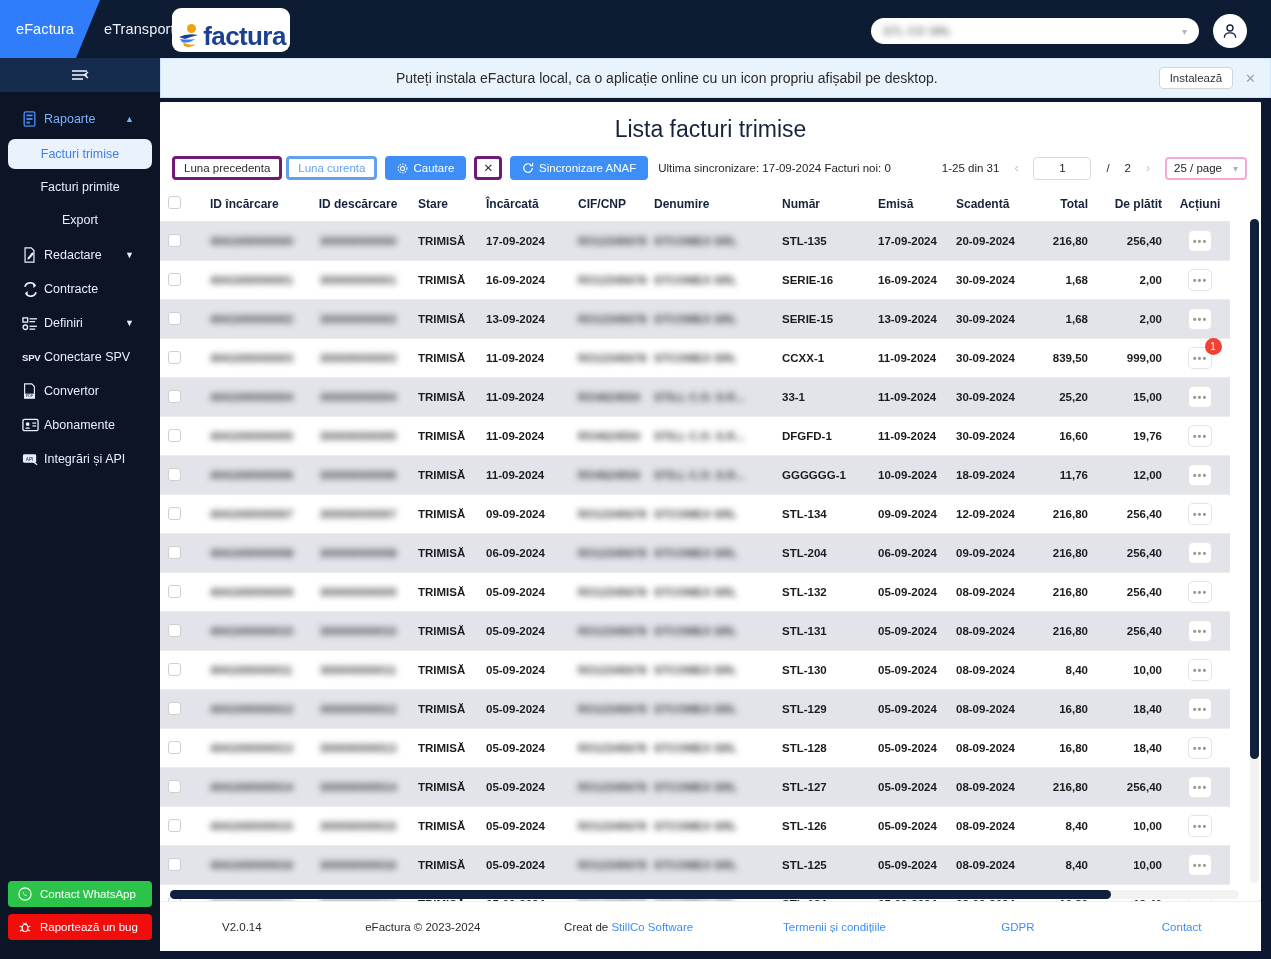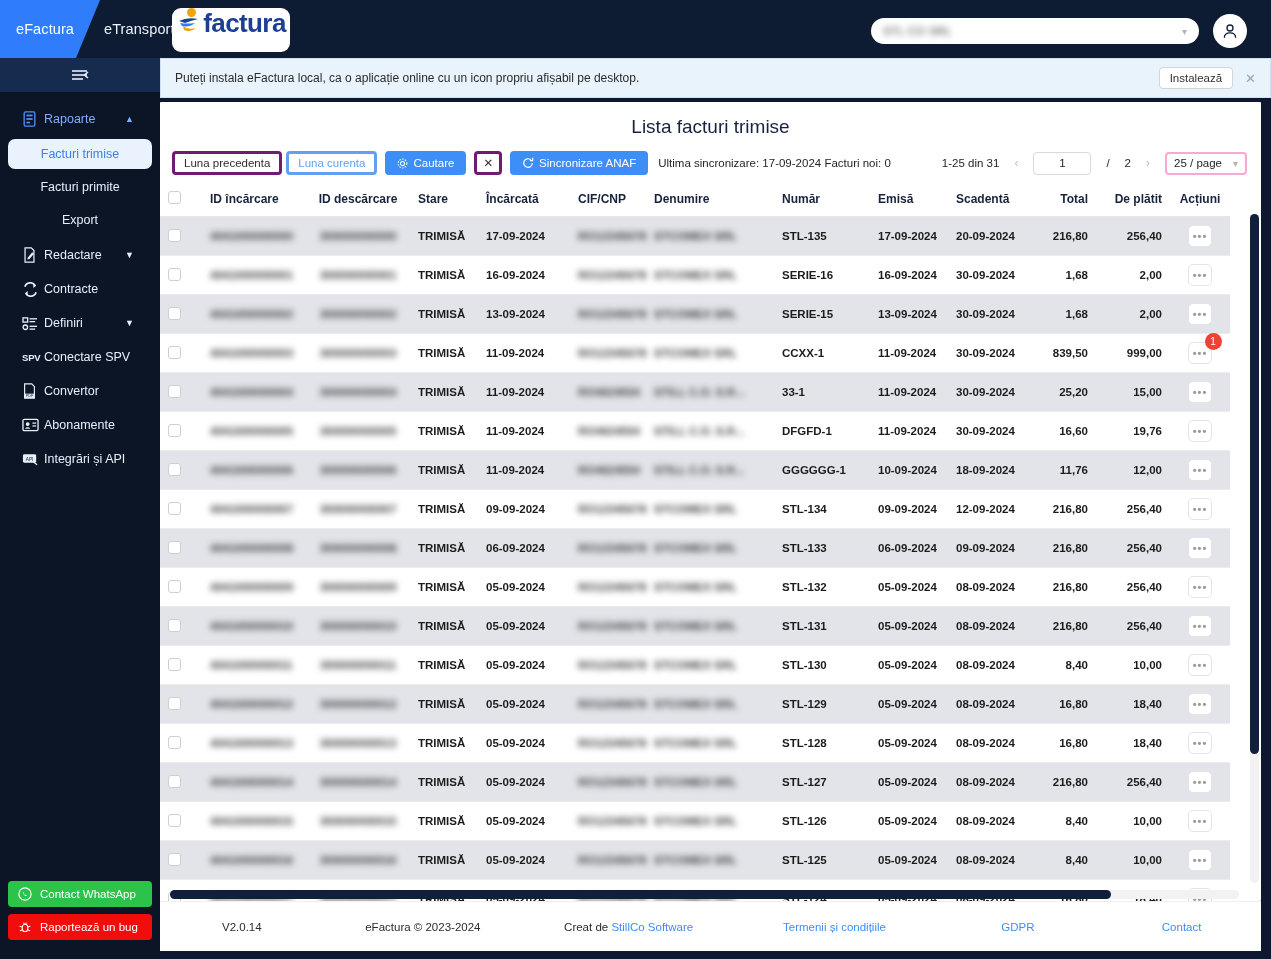--- a/index.html
+++ b/index.html
@@ -25,21 +25,21 @@
   .tab.active {
     background: #2f7dfa; color: #fff; padding-right: 26px;
     clip-path: polygon(0 0, 100% 0, calc(100% - 24px) 100%, 0 100%);
     padding-left: 16px; min-width: 86px;
   }
   .tab.inactive { color: #eef2fa; padding-left: 4px; }
 
   .logo-box {
     position: absolute; left: 172px; top: 8px;
     width: 118px; height: 44px; background: #fff; border-radius: 9px;
-    display: flex; align-items: flex-start; justify-content: center;
+    display: flex; align-items: flex-end; justify-content: center;
   }
   .logo-mark { position: relative; width: 26px; height: 28px; margin-right: 1px; }
   .logo-mark .dot { position: absolute; left: 11px; top: 0; width: 9px; height: 9px; border-radius: 50%; background: #f0a30a; }
   .logo-text { font-size: 26px; font-weight: bold; color: #1c3f94; letter-spacing: -.6px; }
 
   .company-select {
     position: absolute; right: 72px; top: 18px; width: 328px; height: 26px;
     background: #fff; border-radius: 13px; display: flex; align-items: center;
     padding: 0 12px; justify-content: space-between;
   }
@@ -92,34 +92,34 @@
   .btn-wa { background: #2bc34a; }
   .btn-bug { background: #f20d0d; }
 
   
   .content { flex: 1; display: flex; flex-direction: column; min-width: 0; background: #0d1830; }
 
   .notice {
     height: 40px; background: #e9f3fc; border: 1px solid #cfe2f5;
     display: flex; align-items: center; padding: 0 10px 0 14px; flex: 0 0 40px;
   }
-  .notice-text { font-size: 12px; color: #2b2b2b; flex: 1; }
+  .notice-text { font-size: 14px; color: #2b2b2b; flex: 1; text-align: center; }
   .install-btn {
     border: 1px solid #d5d5d5; background: #fff; border-radius: 4px;
     font-size: 11.5px; color: #333; padding: 4px 10px; margin-right: 8px;
   }
   .notice-x { color: #9aa3ad; font-size: 13px; padding: 0 4px; }
 
   .panel {
     flex: 1; background: #fff; margin: 4px 10px 0 0;
     display: flex; flex-direction: column; min-height: 0; position: relative;
     border-radius: 1px;
   }
 
-  .page-title { text-align: center; font-size: 19px; color: #17233d; padding: 14px 0 8px; font-weight: normal; }
+  .page-title { text-align: center; font-size: 23px; color: #17233d; padding: 14px 0 8px; font-weight: normal; }
 
   .toolbar { display: flex; align-items: center; padding: 0 14px 0 12px; height: 34px; }
   .btn {
     font-size: 11.5px; border-radius: 4px; display: inline-flex; align-items: center;
     height: 24px; padding: 0 9px; border: 3px solid #701a75; background: #fff; color: #2d2d2d;
     white-space: nowrap;
   }
   .btn.sel { color: #63a0f0; border-color: #63a0f0; }
   .btn.primary { background: #3d8ef7; border-color: #3d8ef7; color: #fff; }
   .btn.icononly { padding: 0 6px; }
@@ -587,21 +587,21 @@
                   <td class="c-act"><span class="act-btn">•••</span></td>
                 </tr>
                 <tr>
                   <td class="c-chk"><span class="chk"></span></td>
                   <td class="c-idu"><span class="blurtext">4041000000008</span></td>
                   <td class="c-idd"><span class="blurtext">300000000008</span></td>
                   <td class="c-stare">TRIMISĂ</td>
                   <td class="c-inc">06-09-2024</td>
                   <td class="c-cif"><span class="blurtext">RO12345678</span></td>
                   <td class="c-den"><span class="blurtext">STCOMEX SRL</span></td>
-                  <td class="c-num">STL-133</td>
+                  <td class="c-num">STL-204</td>
                   <td class="c-emisa">06-09-2024</td>
                   <td class="c-scad">09-09-2024</td>
                   <td class="c-total">216,80</td>
                   <td class="c-plata">256,40</td>
                   <td class="c-act"><span class="act-btn">•••</span></td>
                 </tr>
                 <tr>
                   <td class="c-chk"><span class="chk"></span></td>
                   <td class="c-idu"><span class="blurtext">4041000000009</span></td>
                   <td class="c-idd"><span class="blurtext">300000000009</span></td>

